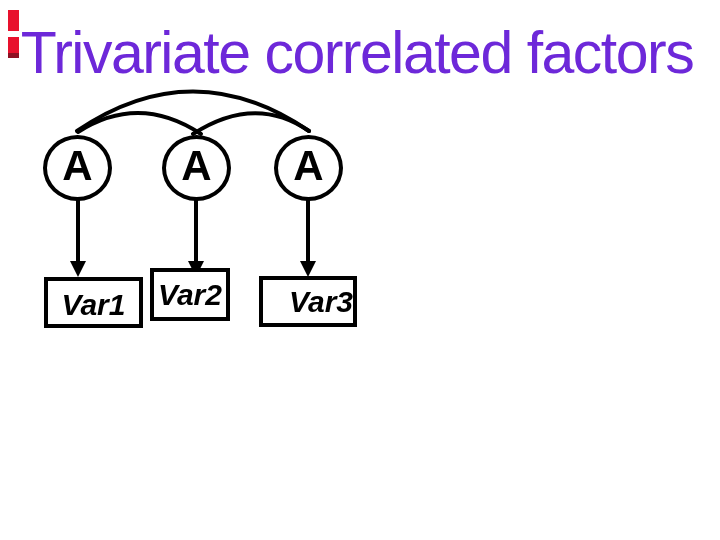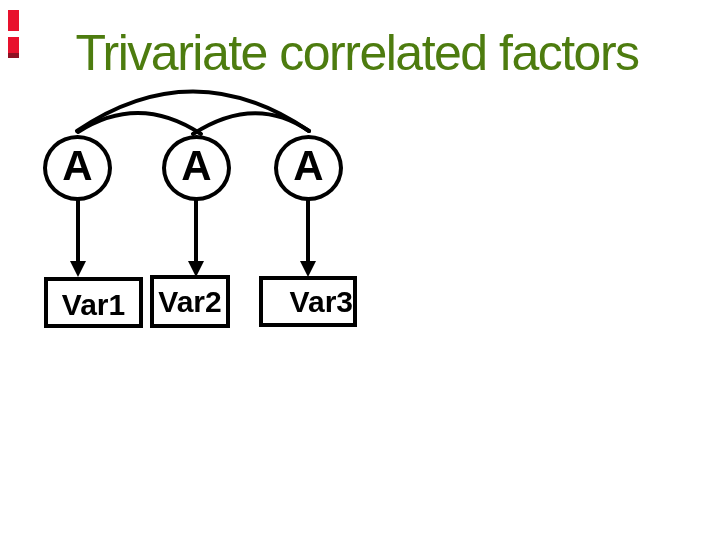--- a/index.html
+++ b/index.html
@@ -26,25 +26,25 @@
   .accent-mark.m1 { top: 10px; height: 21px; }
   .accent-mark.m2 { top: 37px; height: 16px; border-bottom: 5px solid #8e1022; }
 
   
   .title {
     position: absolute;
     top: 30px;
     left: 0;
     width: 714px;
     text-align: center;
-    font-size: 50px;
+    font-size: 59px;
     line-height: 46px;
     font-weight: 400;
     letter-spacing: -1.5px;
-    color: #4d7c0f;
+    color: #6d28d9;
     white-space: nowrap;
   }
 
   
   .connectors {
     position: absolute;
     left: 0;
     top: 0;
     width: 720px;
     height: 540px;
@@ -75,23 +75,24 @@
   .variable {
     position: absolute;
     box-sizing: border-box;
     border: 4px solid #000000;
     background: #ffffff;
     display: flex;
     align-items: center;
     justify-content: center;
     font-size: 30px;
     font-weight: 700;
+    font-style: italic;
   }
   .variable.v1 { left: 44px;  top: 277px; width: 99px; height: 51px; padding-top: 4px; }
-  .variable.v2 { left: 150px; top: 275px; width: 80px; height: 53px; }
+  .variable.v2 { left: 150px; top: 268px; width: 80px; height: 53px; }
   .variable.v3 { left: 259px; top: 276px; width: 98px; height: 51px; justify-content: flex-end; }
 </style>
 </head>
 <body>
 
 <div class="slide">
 
   <div class="accent-mark m1"></div>
   <div class="accent-mark m2"></div>
 

